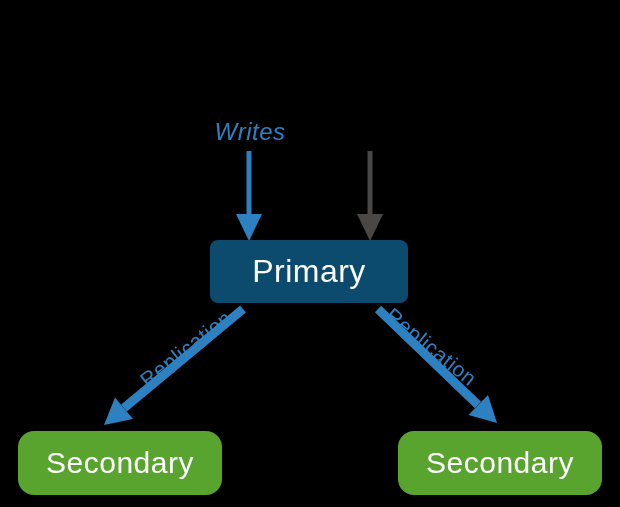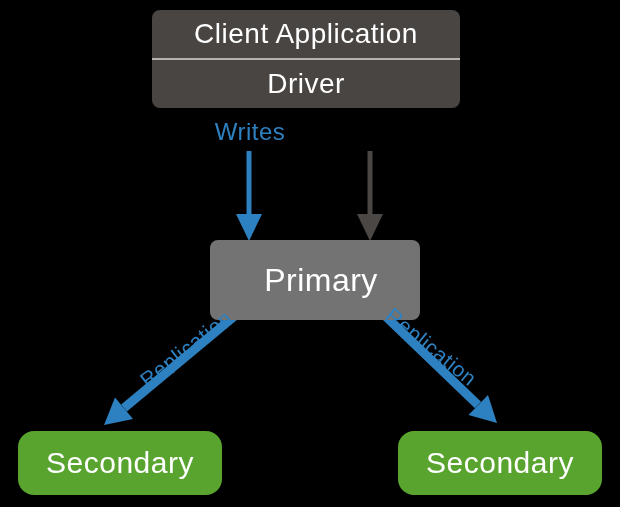--- a/index.html
+++ b/index.html
@@ -16,27 +16,27 @@
   .client-row{
     flex:1;display:flex;align-items:center;justify-content:center;
     color:#ffffff;font-size:28px;letter-spacing:0.5px;white-space:nowrap;
   }
   .divider{height:2px;background:#b5b3b0;margin:0;}
 
   .flow-label{
     position:absolute;top:118px;width:120px;text-align:center;
     font-size:24px;letter-spacing:0.5px;
   }
-  .flow-label.writes{left:190px;color:#2e81c1;}
+  .flow-label.writes{left:190px;color:#2e81c1;font-style:italic;}
   .flow-label.reads{left:306px;color:#4a4745;}
 
   .primary{
-    position:absolute;left:210px;top:240px;width:198px;height:80px;
-    background:#737373;border-radius:8px;display:flex;align-items:center;justify-content:center;
-    color:#ffffff;font-size:32px;letter-spacing:0.5px;padding-left:12px;
+    position:absolute;left:210px;top:240px;width:198px;height:63px;
+    background:#0c4a6e;border-radius:8px;display:flex;align-items:center;justify-content:center;
+    color:#ffffff;font-size:32px;letter-spacing:0.5px;
   }
   .secondary{
     position:absolute;top:431px;width:204px;height:64px;
     background:#58a42f;border-radius:16px;display:flex;align-items:center;justify-content:center;
     color:#ffffff;font-size:30px;letter-spacing:0.5px;
   }
   .secondary.left{left:18px;}
   .secondary.right{left:398px;}
 
   .repl-label{
@@ -67,25 +67,20 @@
       <line x1="243" y1="309" x2="124" y2="408" stroke="#2e81c1" stroke-width="9"></line>
       <polygon points="104,425 115,397.5 133,419" fill="#2e81c1"></polygon>
     </g>
 
     <g>
       <line x1="378" y1="309" x2="478" y2="405" stroke="#2e81c1" stroke-width="9"></line>
       <polygon points="497,423 468.5,415 488,395" fill="#2e81c1"></polygon>
     </g>
   </svg>
 
-  <div class="client-box">
-    <div class="client-row">Client Application</div>
-    <div class="divider"></div>
-    <div class="client-row">Driver</div>
-  </div>
 
   <div class="flow-label writes">Writes</div>
 
   <div class="primary">Primary</div>
 
   <div class="repl-label left">Replication</div>
   <div class="repl-label right">Replication</div>
 
   <div class="secondary left">Secondary</div>
   <div class="secondary right">Secondary</div>

